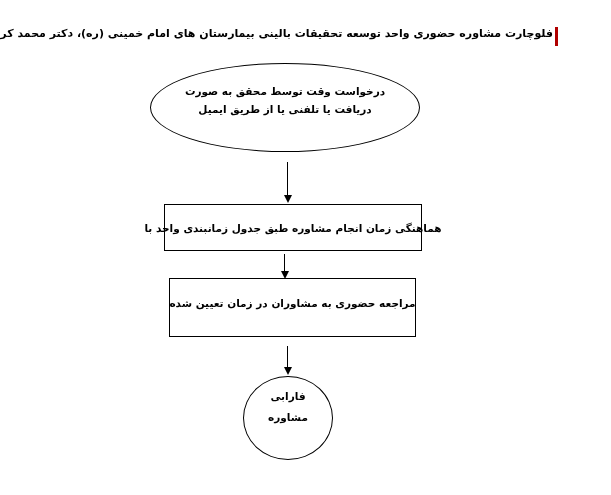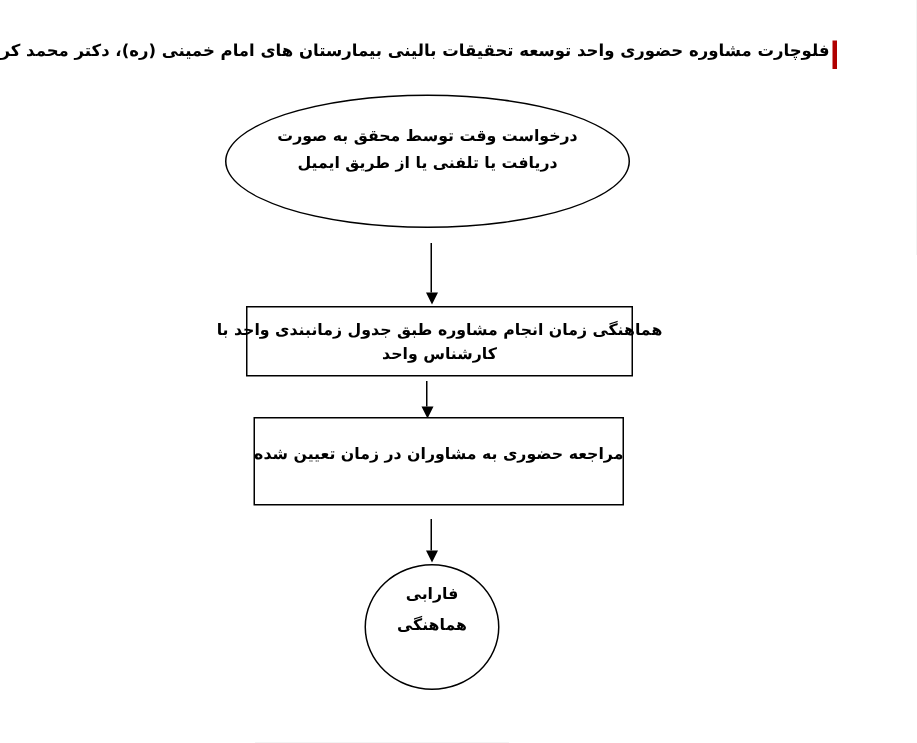--- a/index.html
+++ b/index.html
@@ -96,35 +96,34 @@
     <div class="txt">دریافت یا تلفنی یا از طریق ایمیل</div>
   </div>
 
   <div class="arrow a1">
     <div class="arrow-line"></div>
     <div class="arrow-head"></div>
   </div>
 
   <div class="shape rect1">
     <div class="txt">هماهنگی زمان انجام مشاوره طبق جدول زمانبندی واحد با</div>
-    <div class="txt">کارشناس واحد</div>
   </div>
 
   <div class="arrow a2">
     <div class="arrow-line"></div>
     <div class="arrow-head"></div>
   </div>
 
   <div class="shape rect2">
     <div class="txt">مراجعه حضوری به مشاوران در زمان تعیین شده</div>
   </div>
 
   <div class="arrow a3">
     <div class="arrow-line"></div>
     <div class="arrow-head"></div>
   </div>
 
   <div class="shape circle">
     <div class="txt">فارابی</div>
-    <div class="txt">هماهنگی</div>
+    <div class="txt">مشاوره</div>
   </div>
 
 </div>
 
 </body></html>

